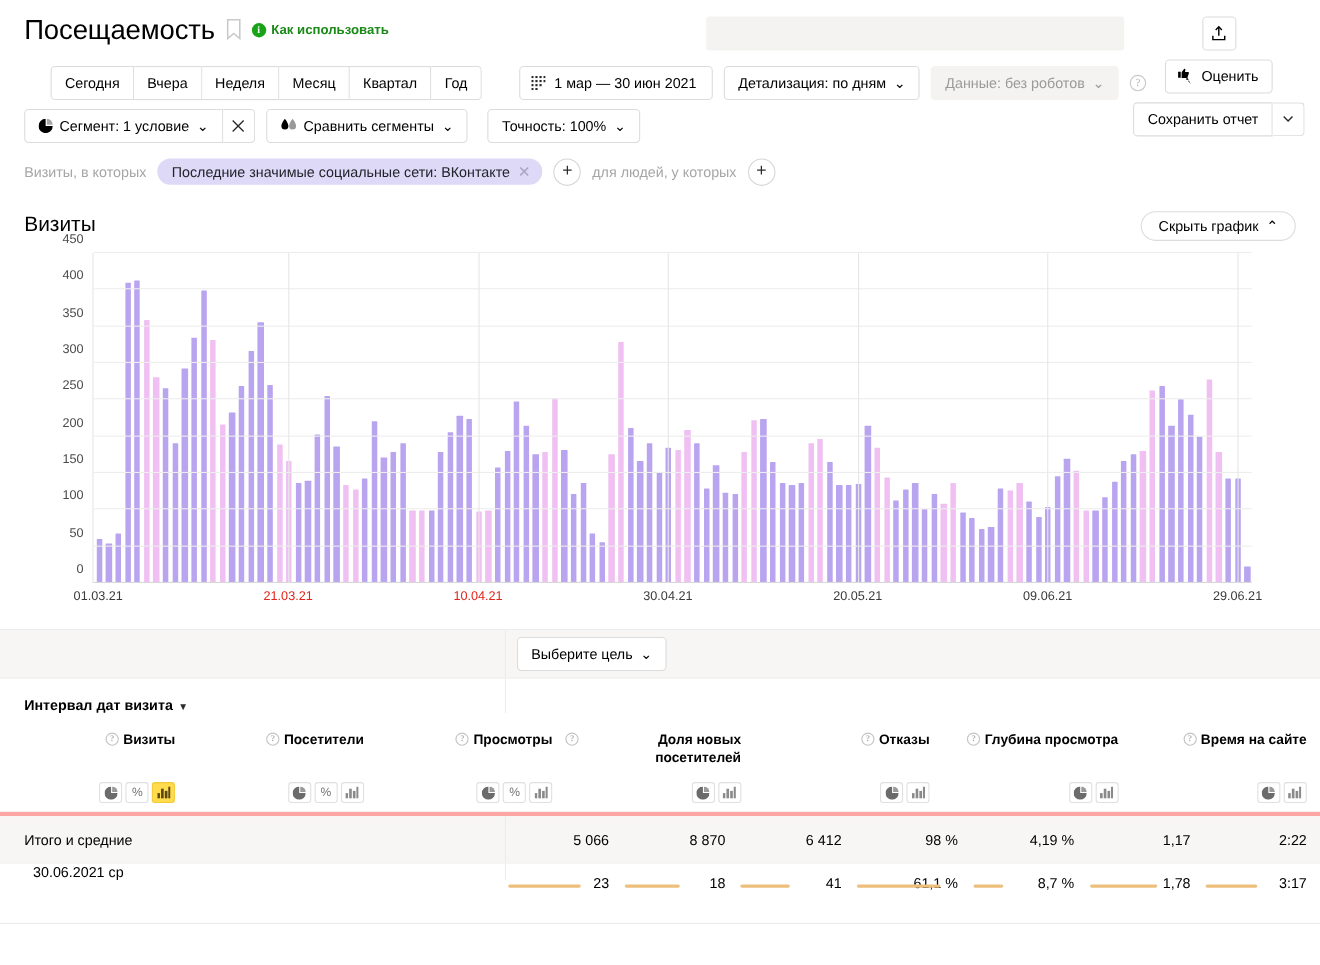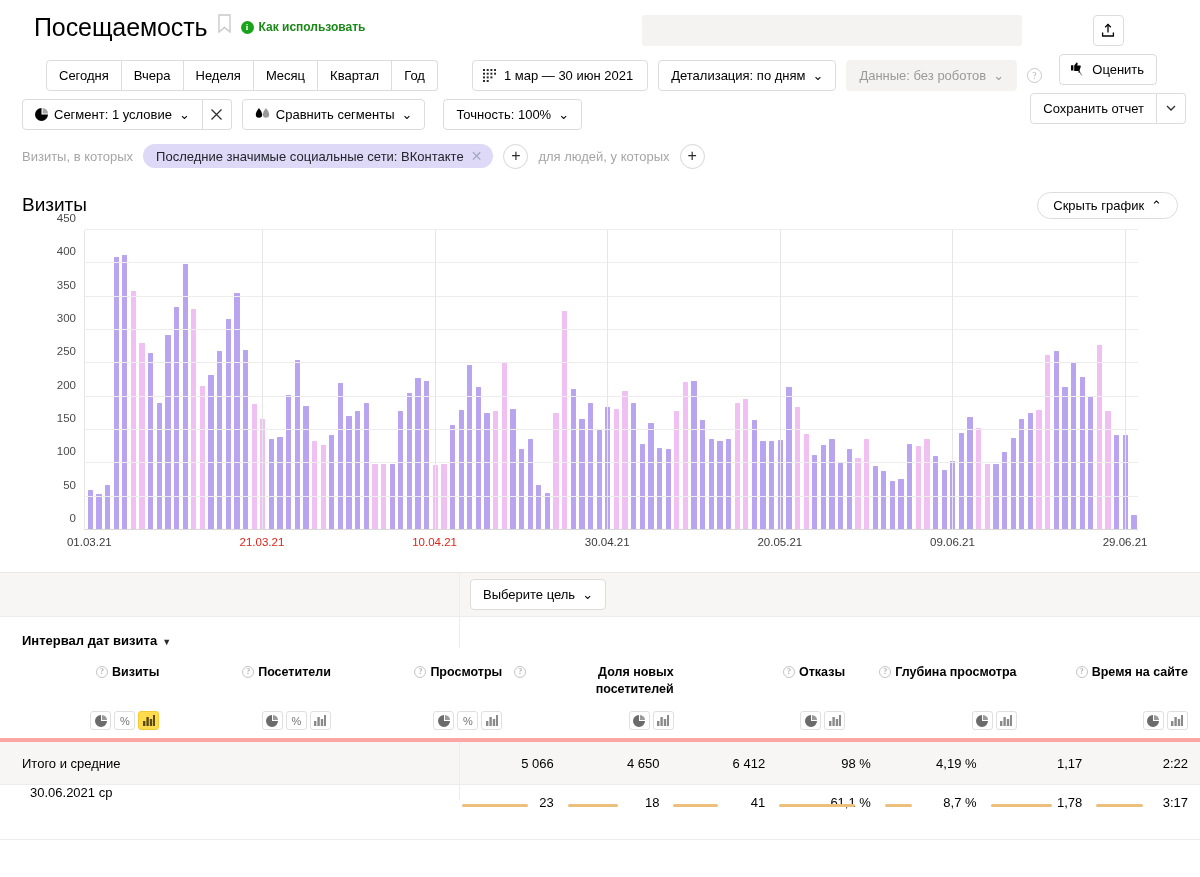--- a/index.html
+++ b/index.html
@@ -14,21 +14,21 @@
     overflow:hidden;
     position:relative;
   }
 
   
   .header-row {
     display:flex; align-items:flex-start;
     padding:14px 14px 0 22px;
     height:56px;
   }
-  .title-block { display:flex; gap:9px; flex:0 0 auto;margin-left:12px; }
+  .title-block { display:flex; align-items:center; gap:9px; flex:0 0 auto; }
   .page-title {
     font-size:25px; font-weight:400; line-height:1.05;
     letter-spacing:-0.1px; color:#000;
   }
   .bookmark-icon { width:15px; height:20px; display:block; cursor:pointer; }
   .howto { display:flex; align-items:center; gap:5px; cursor:pointer; }
   .howto-label { color:#1a8917; font-size:12px; font-weight:700; white-space:nowrap; }
   .info-badge {
     width:13px; height:13px; border-radius:50%;
     background:#18a318; color:#fff; font-size:9px; font-weight:700;
@@ -938,21 +938,21 @@
 </div>
 
 <div id="table-rows">
     <div class="trow total row-total">
       <div class="trow-label">Итого и средние</div>
       <div class="trow-metrics">
         <div class="td">
           <span>5 066</span>
         </div>
         <div class="td">
-          <span>4 650</span>
+          <span>8 870</span>
         </div>
         <div class="td">
           <span>6 412</span>
         </div>
         <div class="td">
           <span>98 %</span>
         </div>
         <div class="td">
           <span>4,19 %</span>
         </div>

